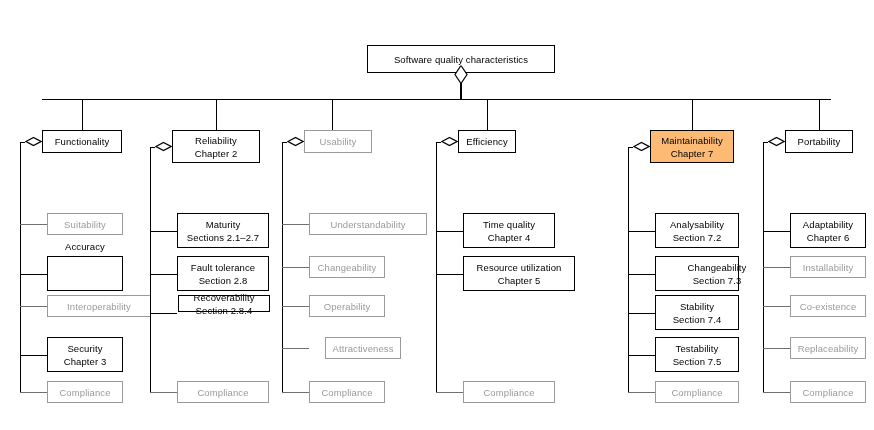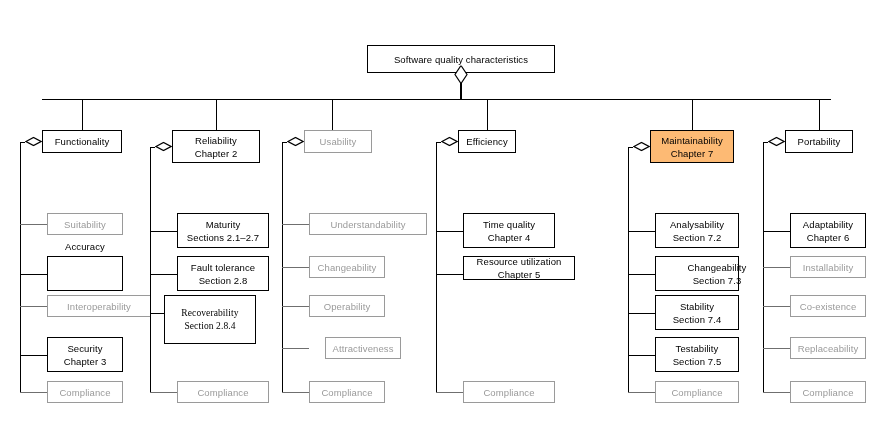--- a/index.html
+++ b/index.html
@@ -129,21 +129,21 @@
       <div class="node" style="left:177px; top:213px; width:92px; height:35px;">
         <span>Maturity</span>
         <span class="ln2">Sections 2.1–2.7</span>
       </div>
       <div class="edge h" style="left:150px; top:273.5px; width:27px; height:1px;"></div>
       <div class="node" style="left:177px; top:256px; width:92px; height:35px;">
         <span>Fault tolerance</span>
         <span class="ln2">Section 2.8</span>
       </div>
       <div class="edge h" style="left:150px; top:312.5px; width:27px; height:1px;"></div>
-      <div class="node" style="left:164px; top:295px; width:92px; height:49px;font-family:Liberation Serif, serif;">
+      <div class="node" style="left:178px; top:295px; width:92px; height:17px;">
         <span>Recoverability</span>
         <span class="ln2">Section 2.8.4</span>
       </div>
       <div class="edge h dim" style="left:150px; top:392px; width:27px; height:1px;"></div>
       <div class="node dim" style="left:177px; top:381px; width:92px; height:22px;">
         <span>Compliance</span>
       </div>
       <div class="edge v" style="left:332px; top:99px; width:1px; height:31px;"></div>
       <div class="node dim" style="left:304px; top:130px; width:68px; height:23px;">
         <span>Usability</span>
@@ -185,21 +185,21 @@
         </svg>
       </div>
       <div class="edge h" style="left:436px; top:141.5px; width:5px; height:1px;"></div>
       <div class="edge v" style="left:436px; top:141.5px; width:1px; height:250.5px;"></div>
       <div class="edge h" style="left:436px; top:230.5px; width:27px; height:1px;"></div>
       <div class="node" style="left:463px; top:213px; width:92px; height:35px;">
         <span>Time quality</span>
         <span class="ln2">Chapter 4</span>
       </div>
       <div class="edge h" style="left:436px; top:273.5px; width:27px; height:1px;"></div>
-      <div class="node" style="left:463px; top:256px; width:112px; height:24px;">
+      <div class="node" style="left:463px; top:256px; width:112px; height:35px;">
         <span>Resource utilization</span>
         <span class="ln2">Chapter 5</span>
       </div>
       <div class="edge h dim" style="left:436px; top:392px; width:27px; height:1px;"></div>
       <div class="node dim" style="left:463px; top:381px; width:92px; height:22px;">
         <span>Compliance</span>
       </div>
       <div class="edge v" style="left:692px; top:99px; width:1px; height:31px;"></div>
       <div class="node highlight" style="left:650px; top:130px; width:84px; height:33px;">
         <span>Maintainability</span>

